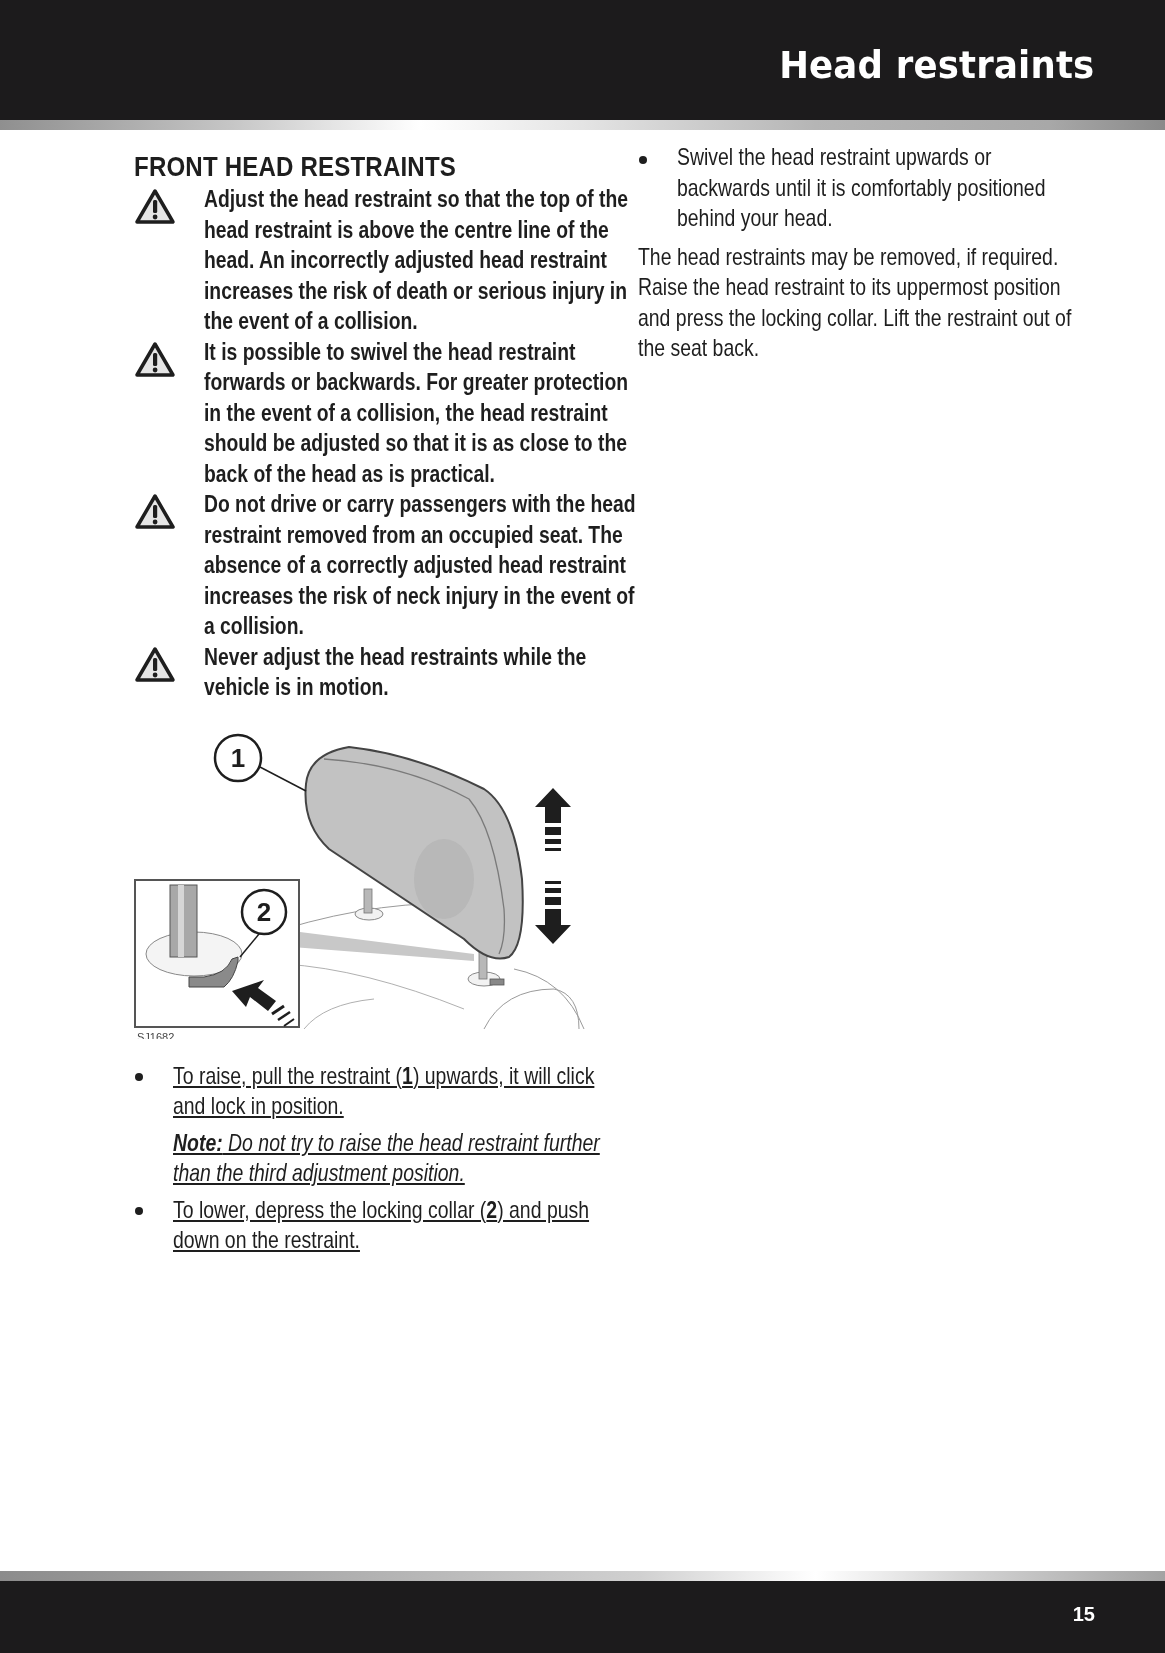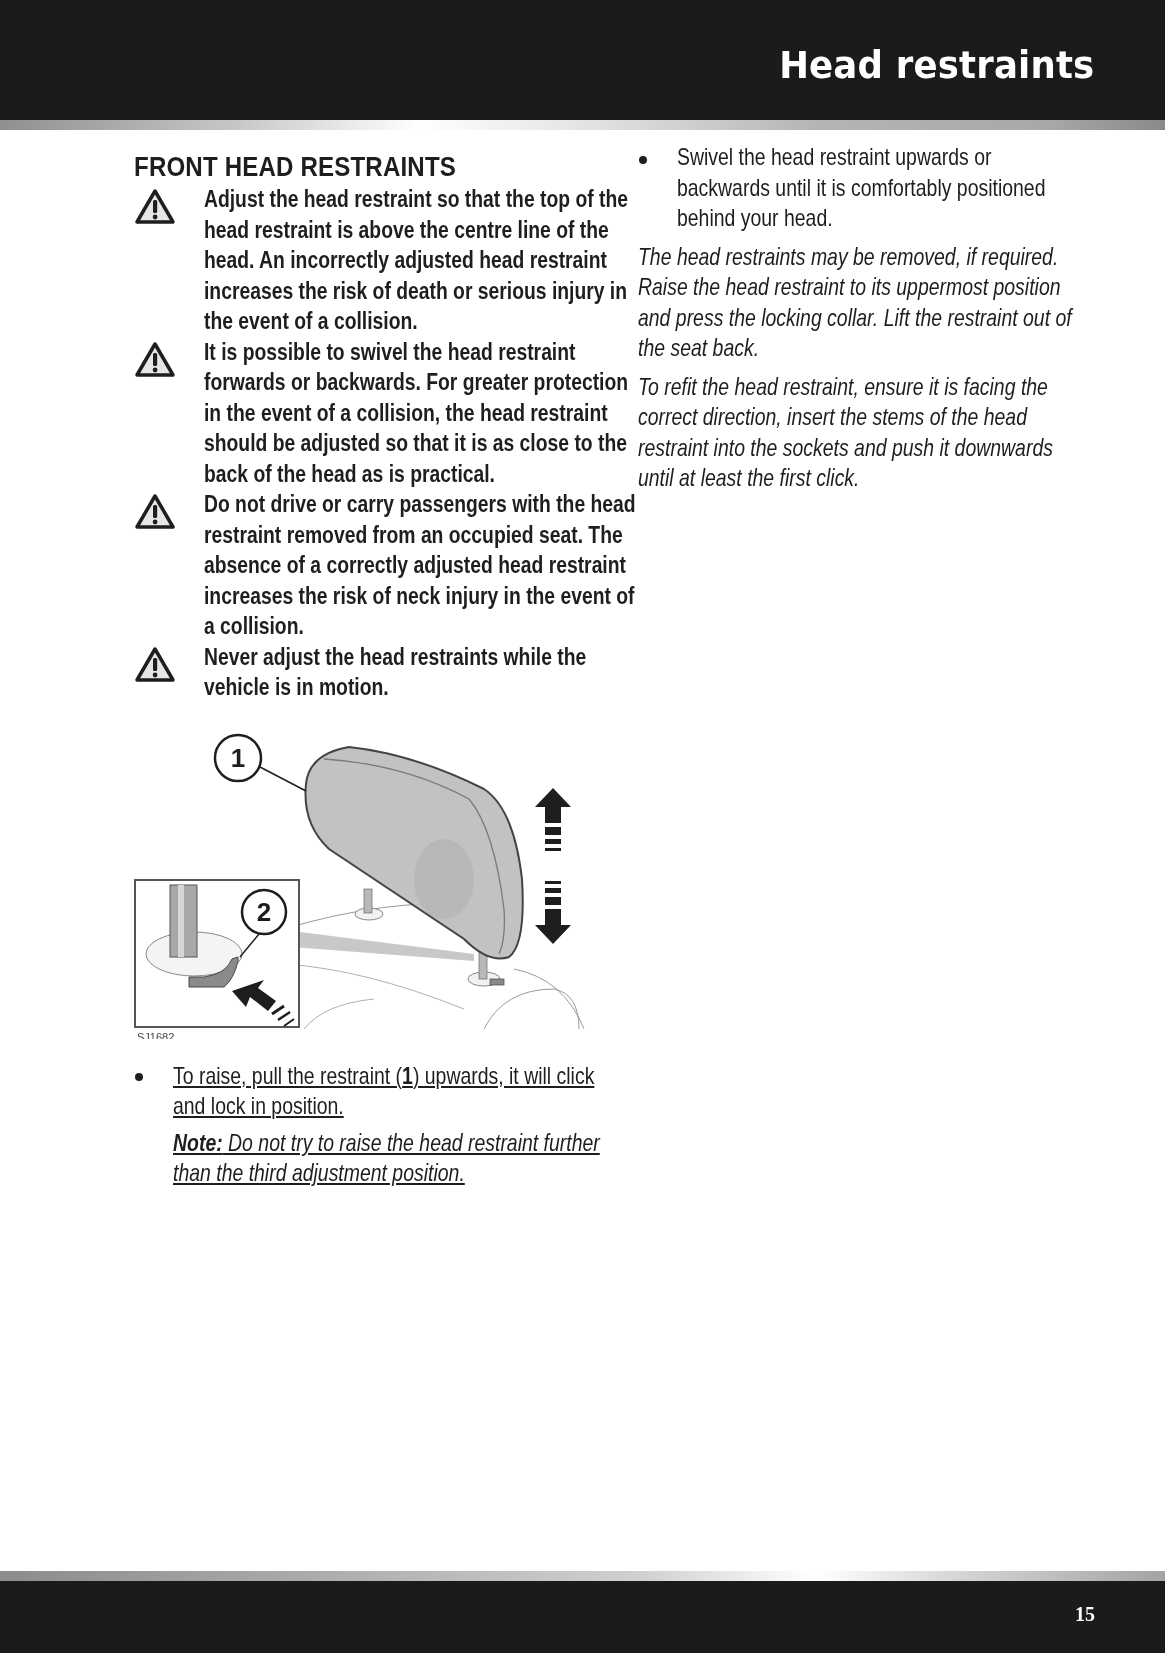--- a/index.html
+++ b/index.html
@@ -26,21 +26,21 @@
   .chrome-bottom {
     top: 1571px;
     background: linear-gradient(90deg, #8c8c8c 0%, #a9a9a9 25%, #d0d0d0 55%, #ffffff 70%, #d6d6d6 82%, #a3a3a3 100%);
   }
   .footer-band {
     position: absolute; left: 0; top: 1581px; width: 1165px; height: 72px;
     background: #1c1b1c;
   }
   .page-number {
     position: absolute; right: 70px; top: 1603px;
-    font-family: Liberation Serif, serif; font-weight: bold;
+    font-family: Liberation Sans, sans-serif; font-weight: bold;
     font-size: 20px; color: #ffffff;
   }
 
   .col-left { position: absolute; left: 134px; top: 150px; width: 460px; }
   .col-right { position: absolute; left: 638px; top: 142px; width: 460px; }
 
   .section-title {
     font-family: "Liberation Sans", sans-serif; font-weight: bold;
     font-size: 28px; line-height: 34px; color: #1e1e1e;
     transform: scaleX(0.86); transform-origin: left center;
@@ -78,21 +78,21 @@
   }
   .body-text b { font-weight: bold; }
   .note {
     font-size: 24px; line-height: 30.5px; font-style: italic;
     display: block; width: 530px; margin-top: 6px;
     transform: scaleX(0.81); transform-origin: left top;
   }
   .note-label { font-weight: bold; font-style: italic; }
 
   .right-bullet { position: relative; padding-left: 39px; margin-bottom: 8px; }
-  .para { margin-bottom: 8px; font-style: italic; }
+  .para { margin-bottom: 8px; }
 </style>
 </head>
 <body>
 
 <div class="header-band"></div>
 <div class="header-title">Head restraints</div>
 <div class="chrome-stripe chrome-top"></div>
 
 <div class="col-left">
   <div class="section-title">FRONT HEAD RESTRAINTS</div>
@@ -187,31 +187,32 @@
       <text x="3" y="312" font-family="Liberation Sans, sans-serif" font-size="11" fill="#444">SJ1682</text>
     </svg>
   </div>
 
   <ul class="bullet-list">
     <li class="bullet-item">
       <span class="bullet-dot"></span>
       <span class="body-text"><span>To raise, pull the restraint (</span><b>1</b><span>) upwards, it will click and lock in position.</span></span>
       <span class="note"><span class="note-label">Note:</span><span> Do not try to raise the head restraint further than the third adjustment position.</span></span>
     </li>
+    <li class="bullet-item">
+      <span class="bullet-dot"></span>
+      <span class="body-text"><span>To lower, depress the locking collar (</span><b>2</b><span>) and push down on the restraint.</span></span>
+    </li>
   </ul>
 </div>
 
 <div class="col-right">
   <div class="right-bullet">
     <span class="bullet-dot" style="top:14px;"></span>
     <span class="body-text" style="width:500px;">Swivel the head restraint upwards or backwards until it is comfortably positioned behind your head.</span>
   </div>
   <div class="para">
     <span class="body-text" style="width:540px;">The head restraints may be removed, if required. Raise the head restraint to its uppermost position and press the locking collar. Lift the restraint out of the seat back.</span>
   </div>
-  <div class="para">
-    <span class="body-text" style="width:545px;">To refit the head restraint, ensure it is facing the correct direction, insert the stems of the head restraint into the sockets and push it downwards until at least the first click.</span>
-  </div>
 </div>
 
 <div class="chrome-stripe chrome-bottom"></div>
 <div class="footer-band"></div>
 <div class="page-number">15</div>
 
 </body></html>

